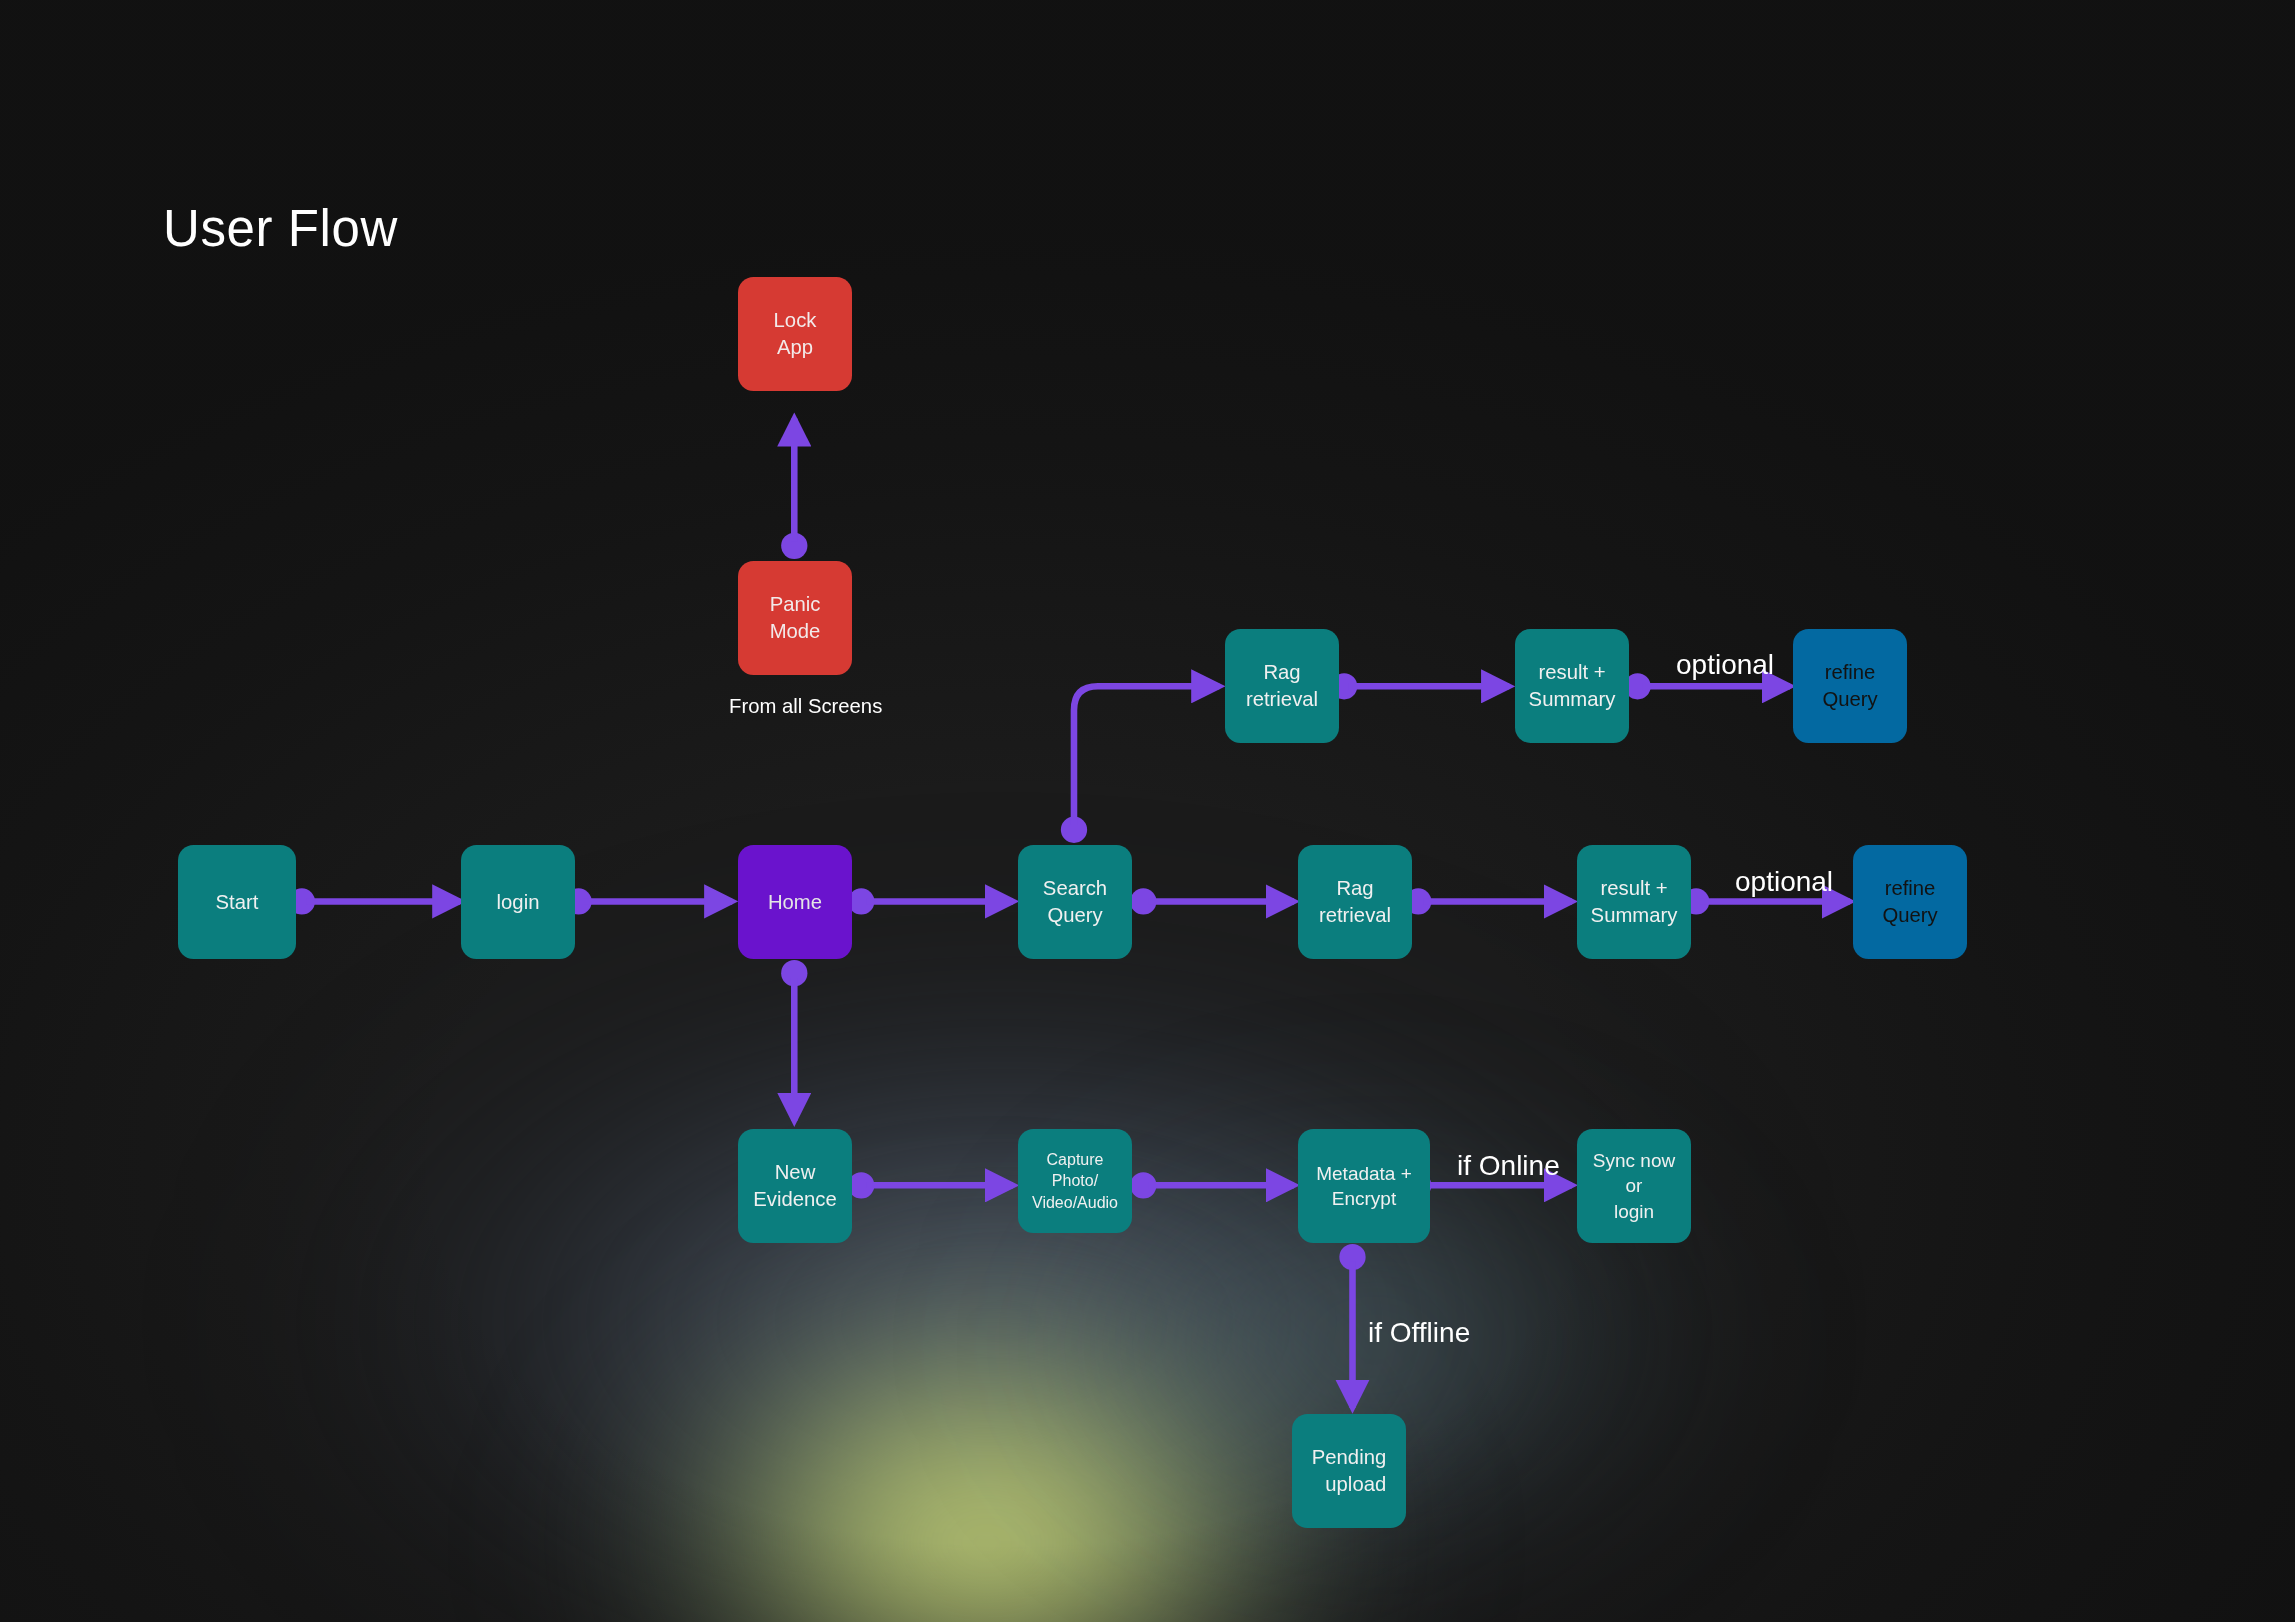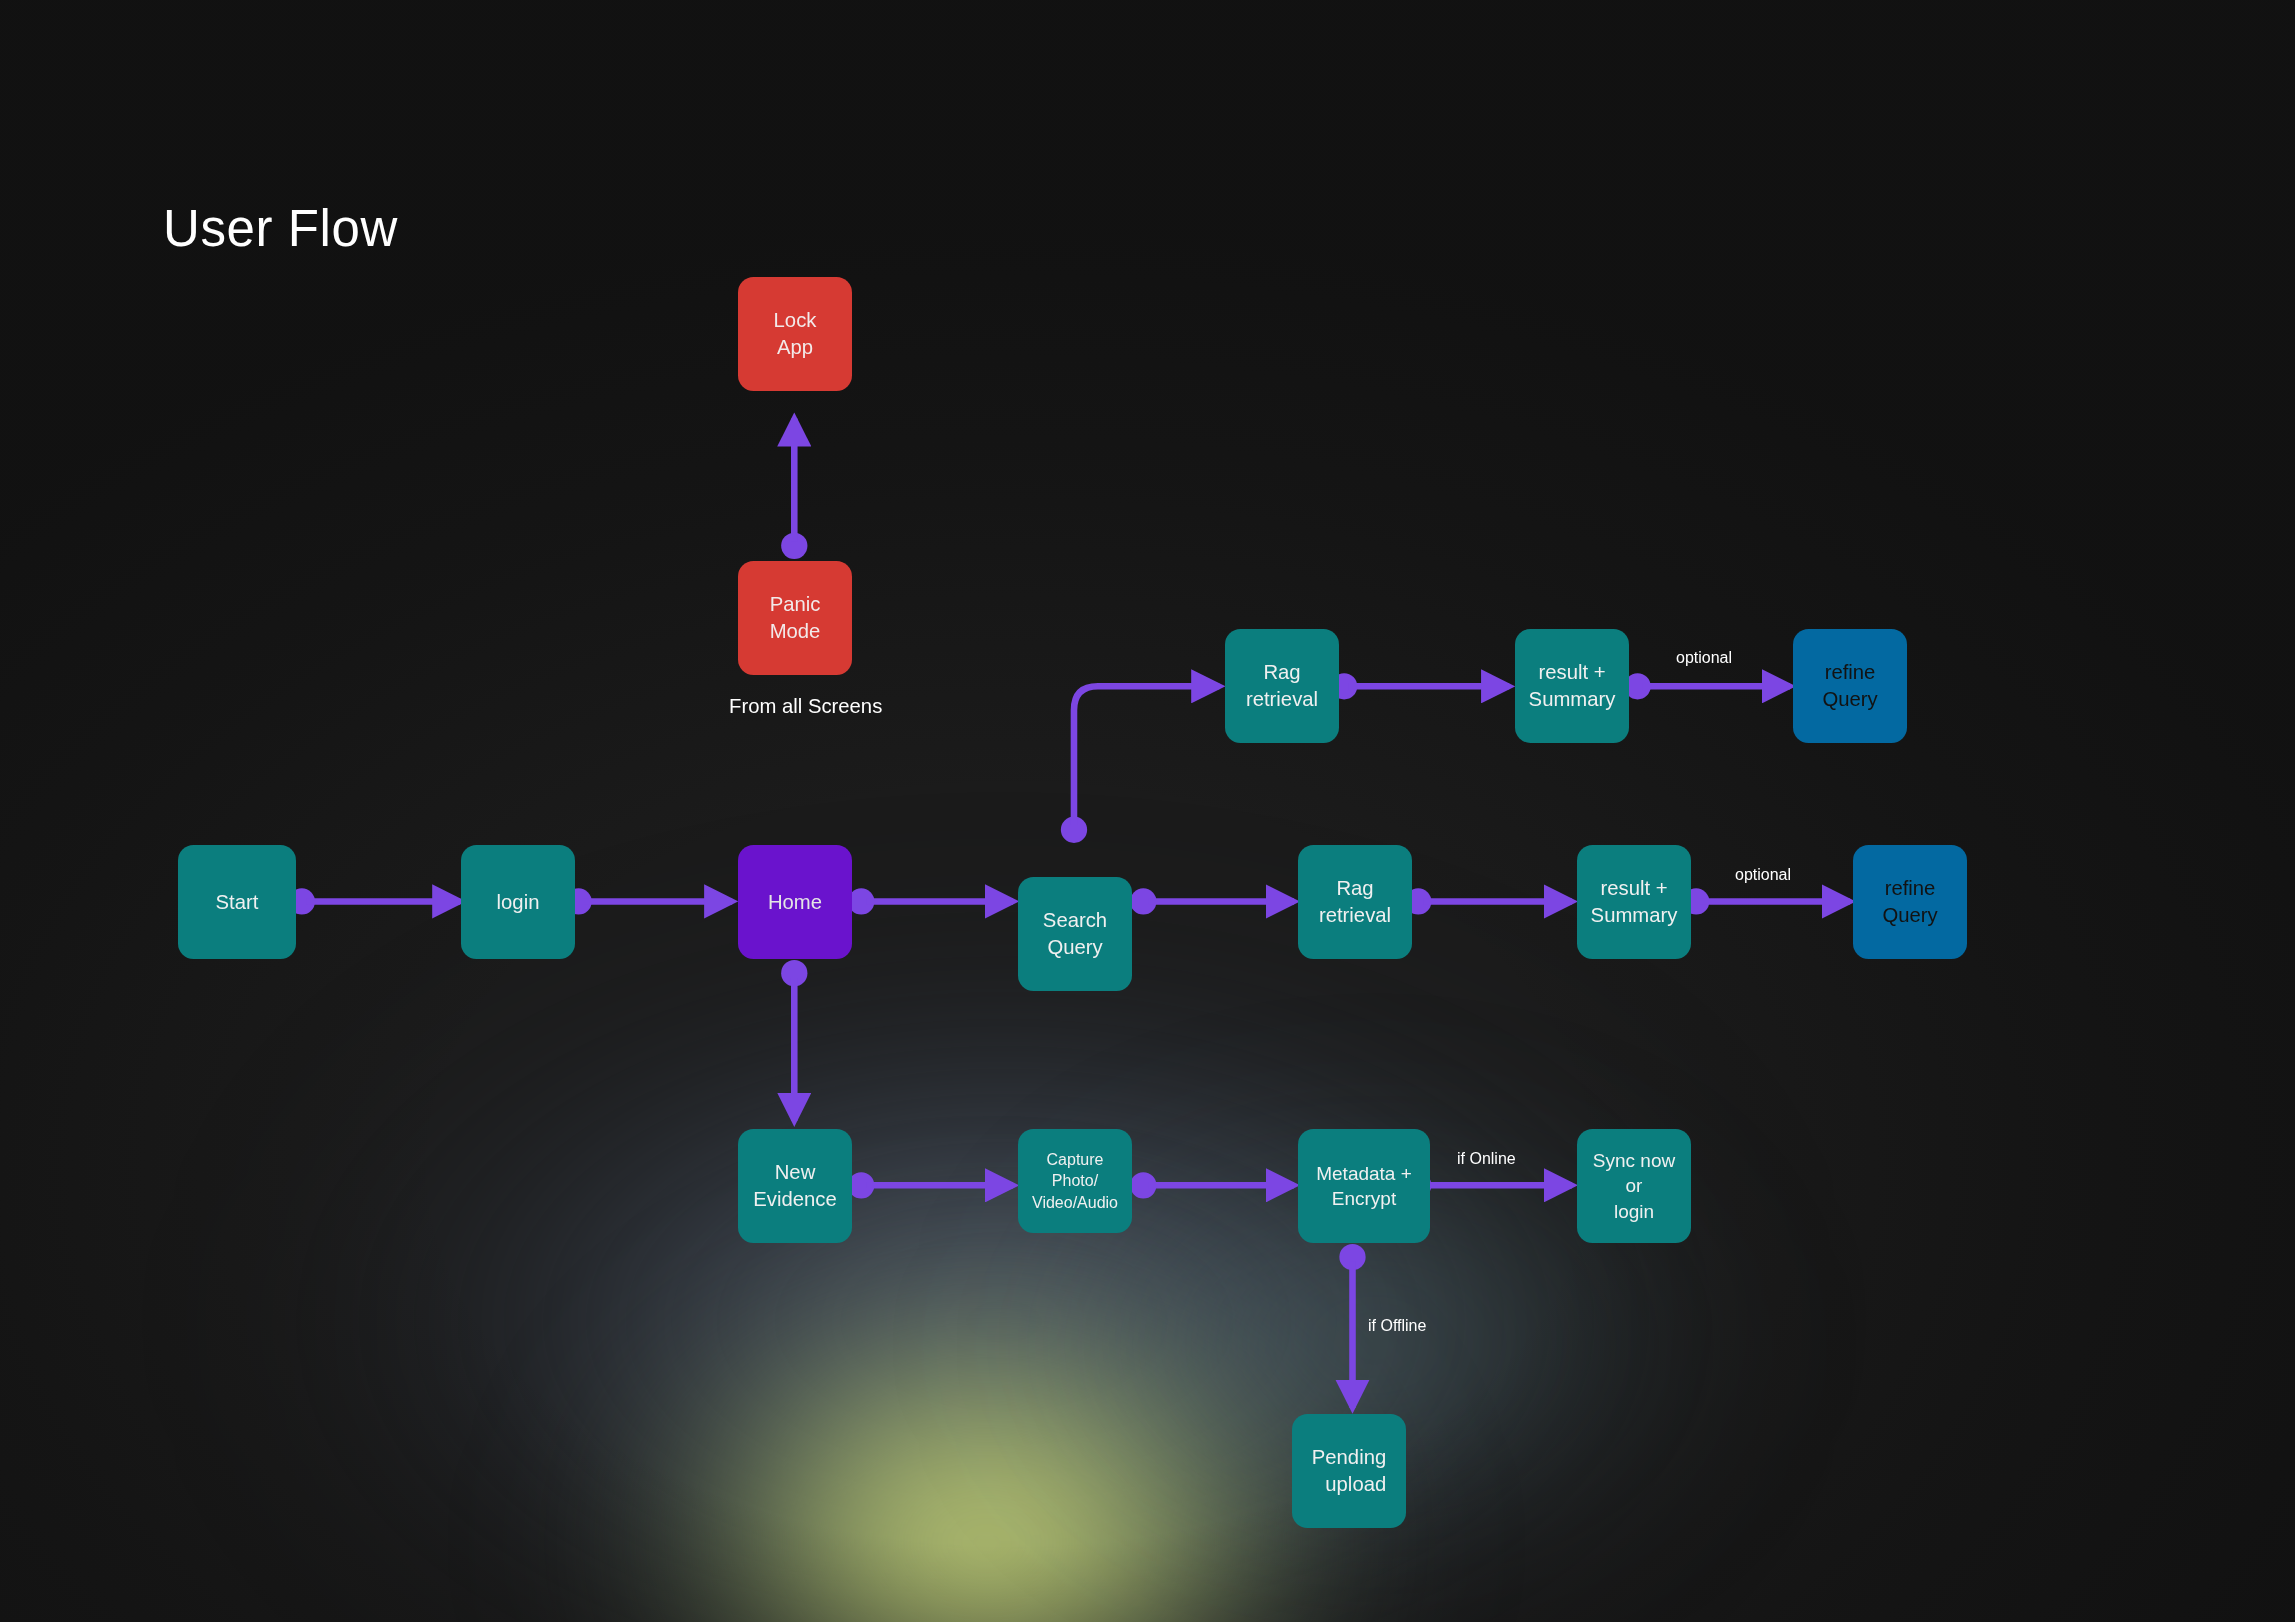--- a/index.html
+++ b/index.html
@@ -81,21 +81,21 @@
   }
   .node.teal  { background: #0b7e7e; color: #f0f0f0; }
   .node.red   { background: #d63a33; color: #f2eaea; }
   .node.violet{ background: #6a13cd; color: #e5e5e5; }
   .node.white { background: #0369a1; color: #121212; }
 
   
   .edge-label {
     position: absolute;
     color: #ffffff;
-    font-size: 16px;
+    font-size: 28px;
     font-weight: 400;
     white-space: nowrap;
   }
   .note-label {
     position: absolute;
     color: #ffffff;
     font-size: 20.3px;
     font-weight: 400;
     white-space: nowrap;
   }
@@ -205,21 +205,21 @@
 Mode</div>
 
   <div class="note-label" style="left:729px; top:695px;">From all Screens</div>
 
   <div class="node teal" style="left:178px; top:845px; width:118px; height:114px;text-align:center;">Start</div>
 
   <div class="node teal" style="left:461px; top:845px; width:114px; height:114px;">login</div>
 
   <div class="node violet" style="left:738px; top:845px; width:114px; height:114px;">Home</div>
 
-  <div class="node teal" style="left:1018px; top:845px; width:114px; height:114px;margin-top:32px;">Search
+  <div class="node teal" style="left:1018px; top:845px; width:114px; height:114px;">Search
 Query</div>
 
   <div class="node teal" style="left:1225px; top:629px; width:114px; height:114px;">Rag
 retrieval</div>
 
   <div class="node teal" style="left:1515px; top:629px; width:114px; height:114px;">result +
 Summary</div>
 
   <div class="node white" style="left:1793px; top:629px; width:114px; height:114px;">refine
 Query</div>

